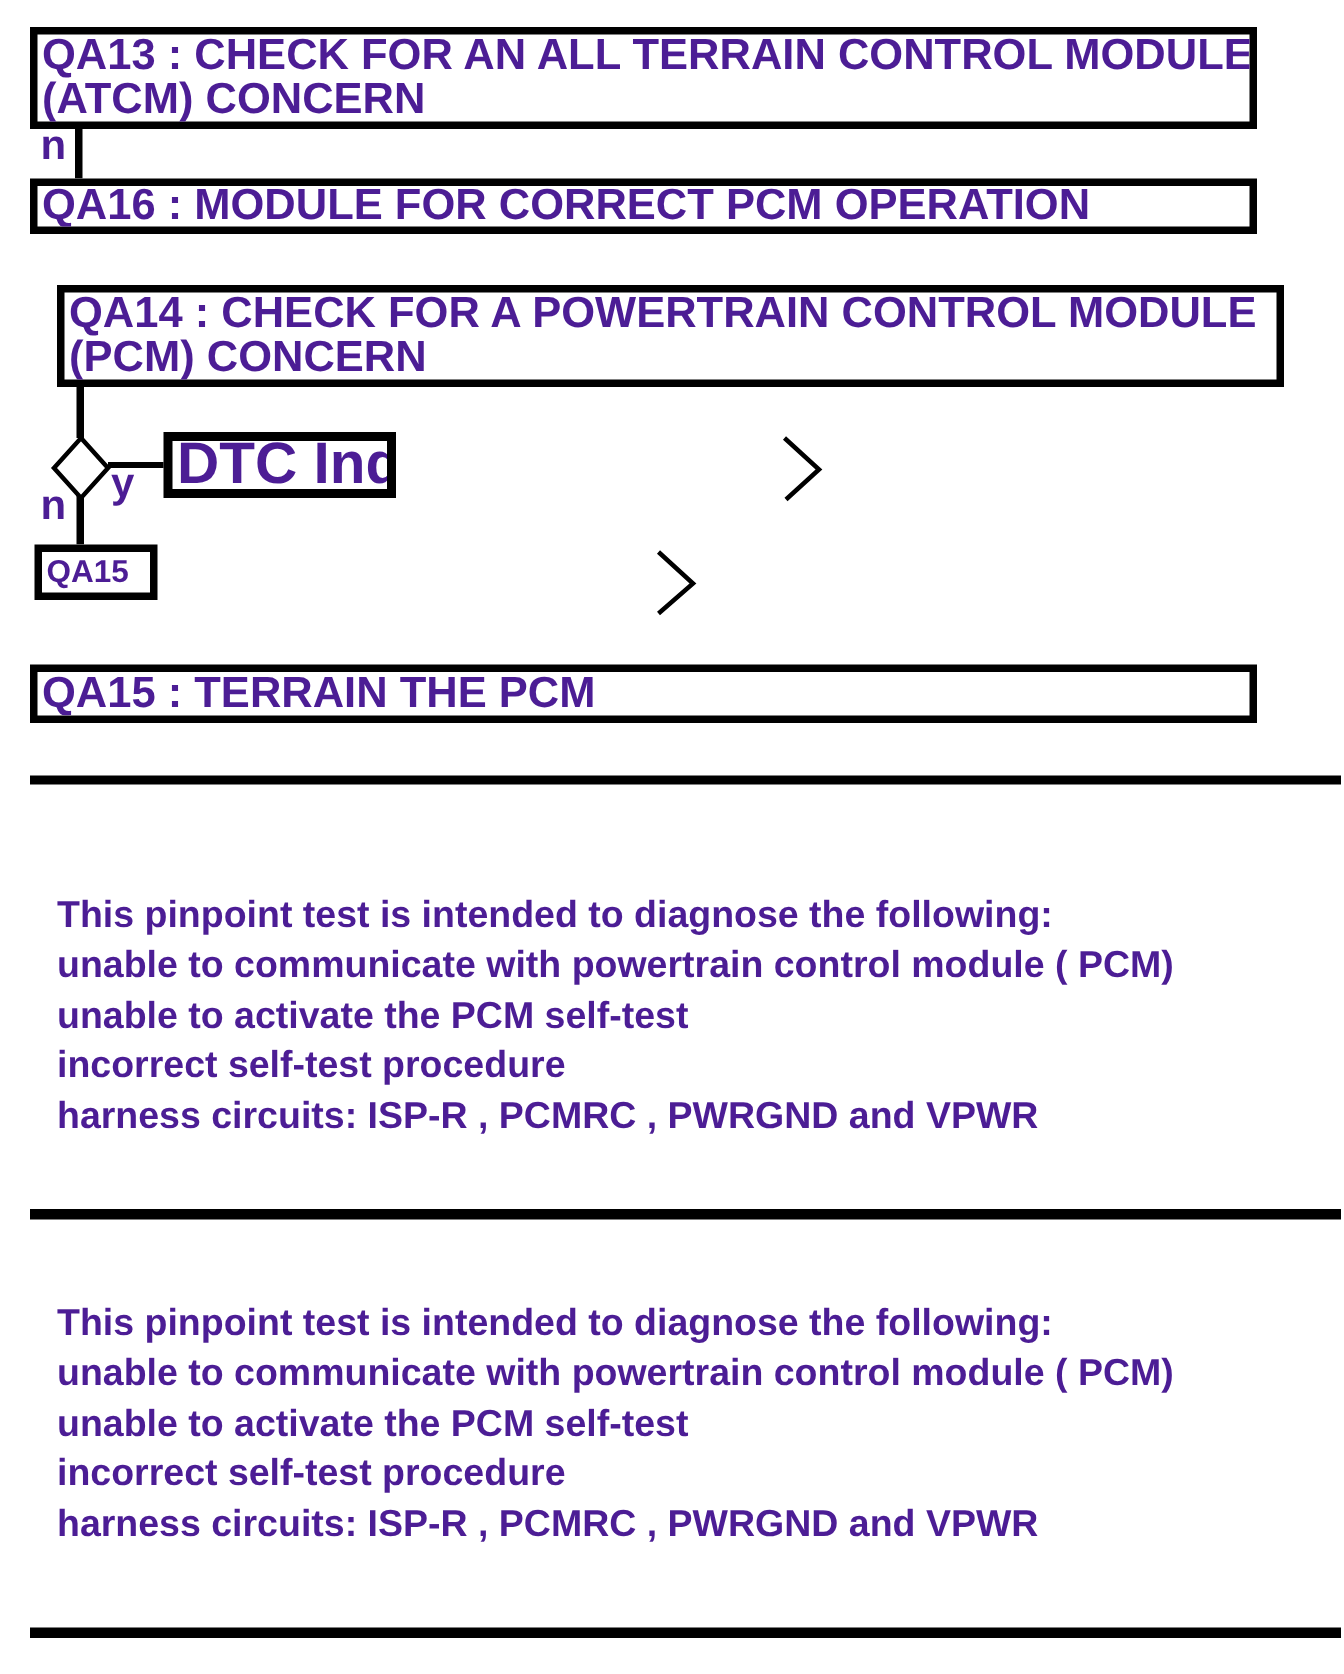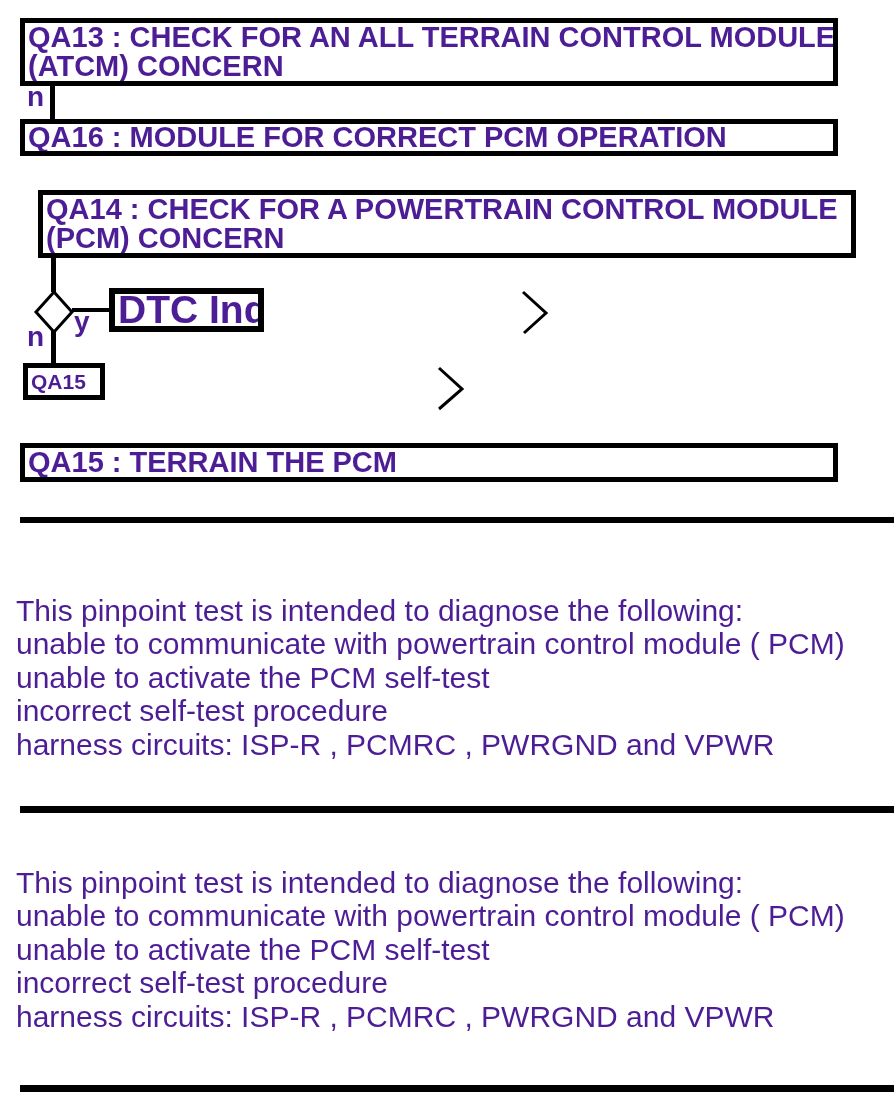--- a/index.html
+++ b/index.html
@@ -56,24 +56,24 @@
   .branch-label {
     position: absolute;
     font-weight: bold;
     font-size: 28px;
     line-height: 28px;
     white-space: nowrap;
   }
   .divider { position: absolute; background: #000000; left: 20px; width: 874px; }
   .textblock {
     position: absolute;
-    left: 16px;
-    font-size: 30px;
+    left: 38px;
+    font-size: 25px;
     line-height: 33.4px;
-    font-weight: normal;
+    font-weight: bold;
     white-space: nowrap;
   }
   svg { display: block; }
 </style>
 </head>
 <body>
 
 <div class="page">
 
   <div class="flowbox" style="left:20px; top:18px; width:818px; height:68px;">

